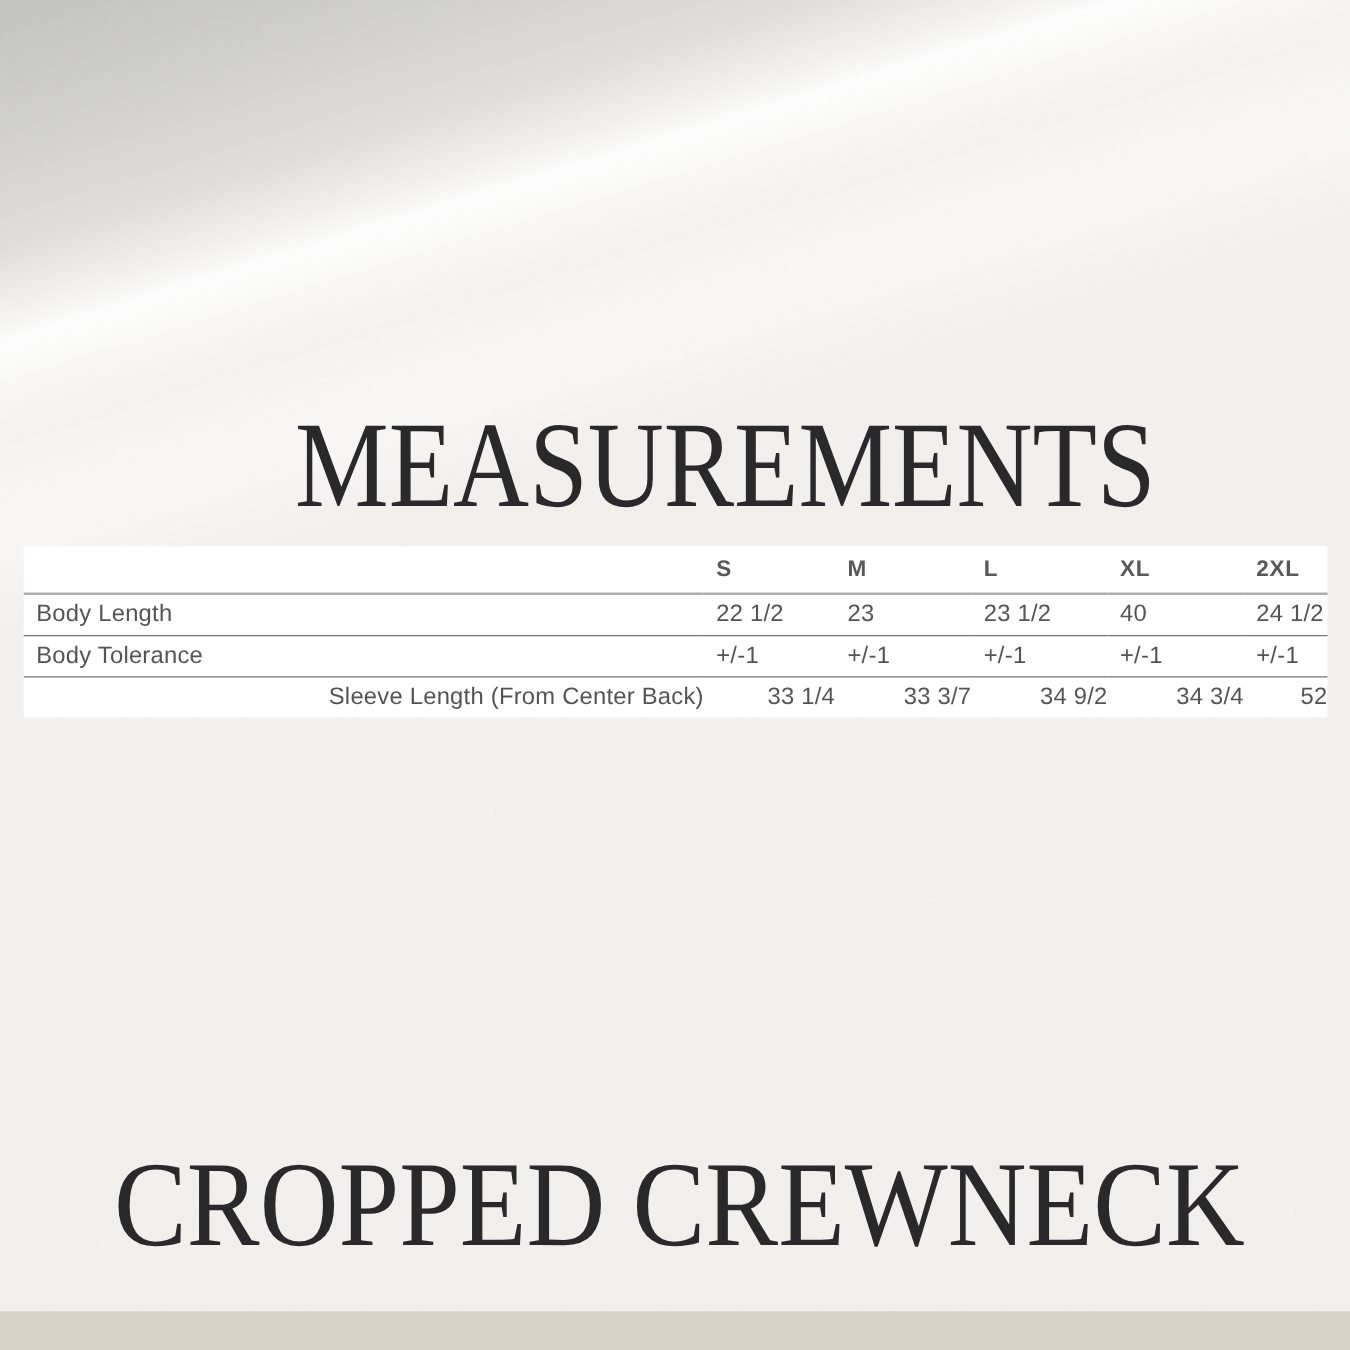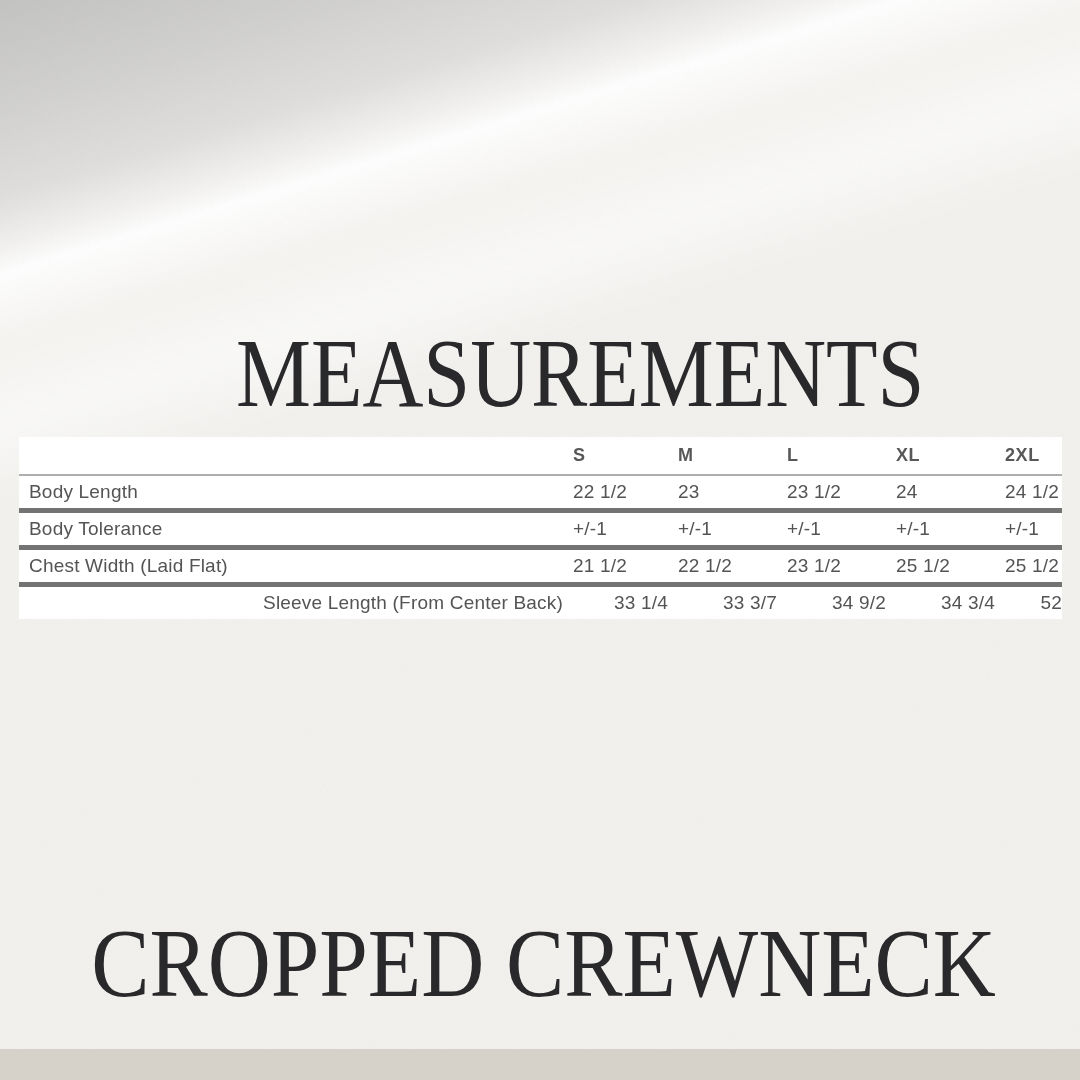--- a/index.html
+++ b/index.html
@@ -103,21 +103,21 @@
     font-weight: bold;
     letter-spacing: 0.6px;
     color: #58585a;
     border-bottom: 2px solid #aeaeae;
   }
   .size-table tbody td {
     height: 32px;
     font-size: 19px;
     letter-spacing: 0.2px;
     color: #545456;
-    border-bottom: 5px solid #737373;
+    border-bottom: 1px solid #737373;
   }
   .size-table tbody tr:last-child td {
     border-bottom: none;
     text-align: right;
   }
   .bottom-strip {
     position: absolute;
     left: 0;
     bottom: 0;
     width: 100%;
@@ -161,38 +161,30 @@
         <th>XL</th>
         <th>2XL</th>
       </tr>
     </thead>
     <tbody>
       <tr>
         <td>Body Length</td>
         <td>22 1/2</td>
         <td>23</td>
         <td>23 1/2</td>
-        <td>24</td>
+        <td>40</td>
         <td>24 1/2</td>
       </tr>
       <tr>
         <td>Body Tolerance</td>
         <td>+/-1</td>
         <td>+/-1</td>
         <td>+/-1</td>
         <td>+/-1</td>
         <td>+/-1</td>
-      </tr>
-      <tr>
-        <td>Chest Width (Laid Flat)</td>
-        <td>21 1/2</td>
-        <td>22 1/2</td>
-        <td>23 1/2</td>
-        <td>25 1/2</td>
-        <td>25 1/2</td>
       </tr>
       <tr>
         <td>Sleeve Length (From Center Back)</td>
         <td>33 1/4</td>
         <td>33 3/7</td>
         <td>34 9/2</td>
         <td>34 3/4</td>
         <td>52</td>
       </tr>
     </tbody>

